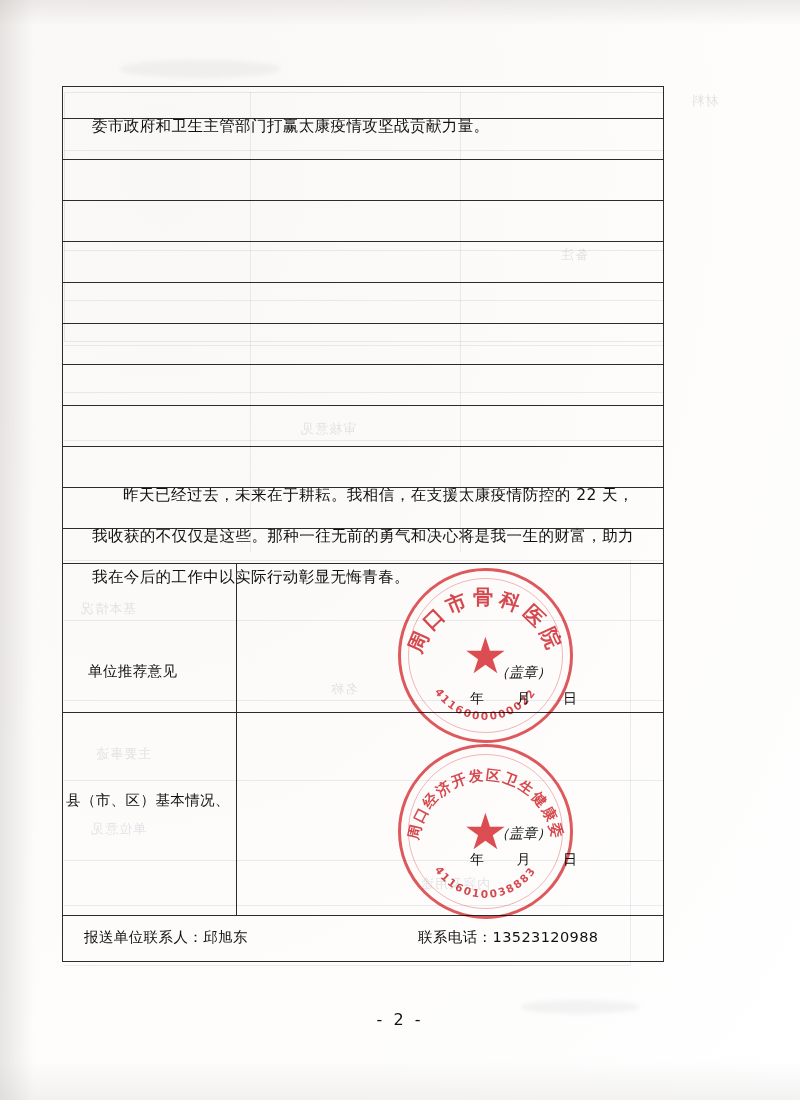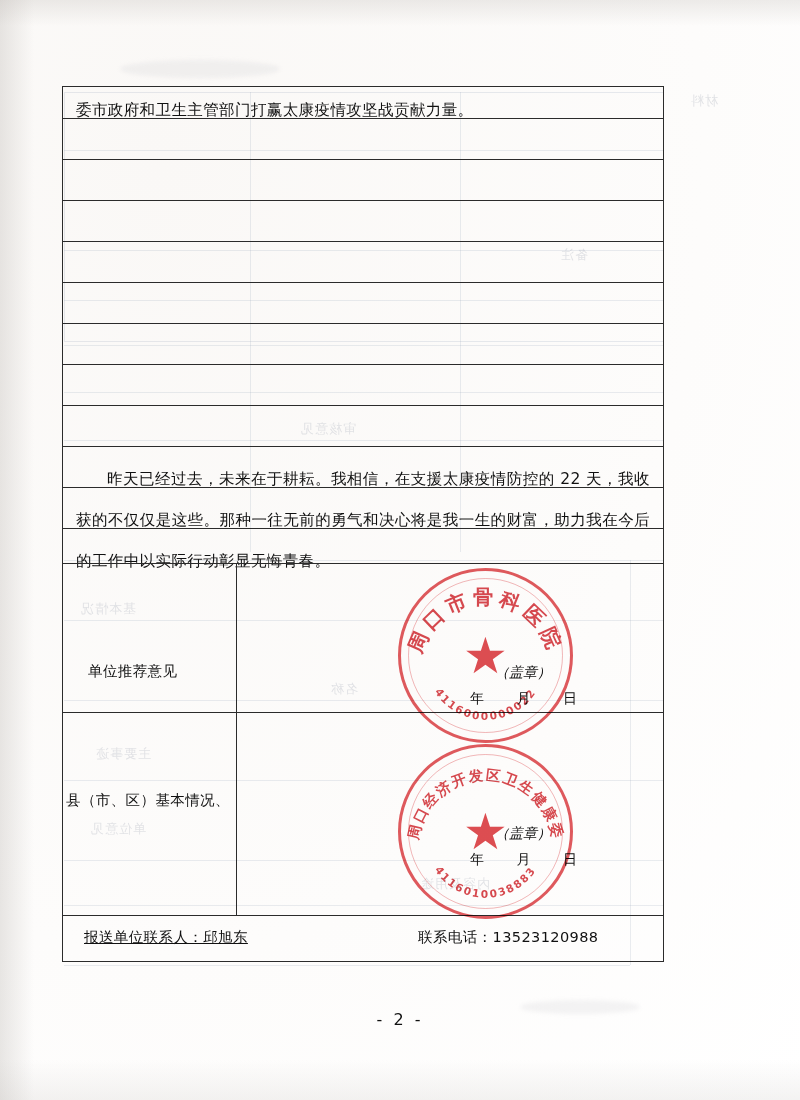--- a/index.html
+++ b/index.html
@@ -90,21 +90,21 @@
     box-sizing: border-box;
     padding: 0 14px;
     font-family: "DejaVu Sans", "Liberation Sans", sans-serif;
     font-size: 15.5px;
     color: #111;
     line-height: 41px;
     letter-spacing: 0.4px;
     text-align: justify;
   }
   .body-text p {
-    margin: 0;
+    margin: 16px;
   }
   .indent {
     text-indent: 2em;
   }
 
   
   .rule {
     position: absolute;
     left: 62px;
     width: 602px;
@@ -278,21 +278,21 @@
   <div class="cell-label" style="left:88px; top:632px;margin-top:28px;">单位推荐意见</div>
   <div class="seal-note" style="left:495px; top:664px;">（盖章）</div>
   <div class="date-line" style="left:470px; top:690px;">年   月   日</div>
 
   <div class="cell-label" style="left:66px; top:789px; width:168px;">
     <div>县（市、区）基本情况、</div>
   </div>
   <div class="seal-note" style="left:495px; top:825px;">（盖章）</div>
   <div class="date-line" style="left:470px; top:851px;">年   月   日</div>
 
-  <div class="cell-text" style="left:84px; top:928px;text-decoration:underline;">报送单位联系人：邱旭东</div>
+  <div class="cell-text" style="left:84px; top:928px;">报送单位联系人：邱旭东</div>
   <div class="cell-text" style="left:418px; top:928px;">联系电话：13523120988</div>
 
   <div class="seal" style="left:398px; top:568px; width:175px; height:175px;">
     <div class="seal-inner"></div>
     <div class="seal-star">★</div>
     <svg class="seal-arc" viewBox="0 0 175 175">
       <defs>
         <path id="arcTop1" d="M 20,94 A 68,68 0 0 1 155,94" fill="none"></path>
         <path id="arcBot1" d="M 26,100 A 62,62 0 0 0 149,100" fill="none"></path>
       </defs>

